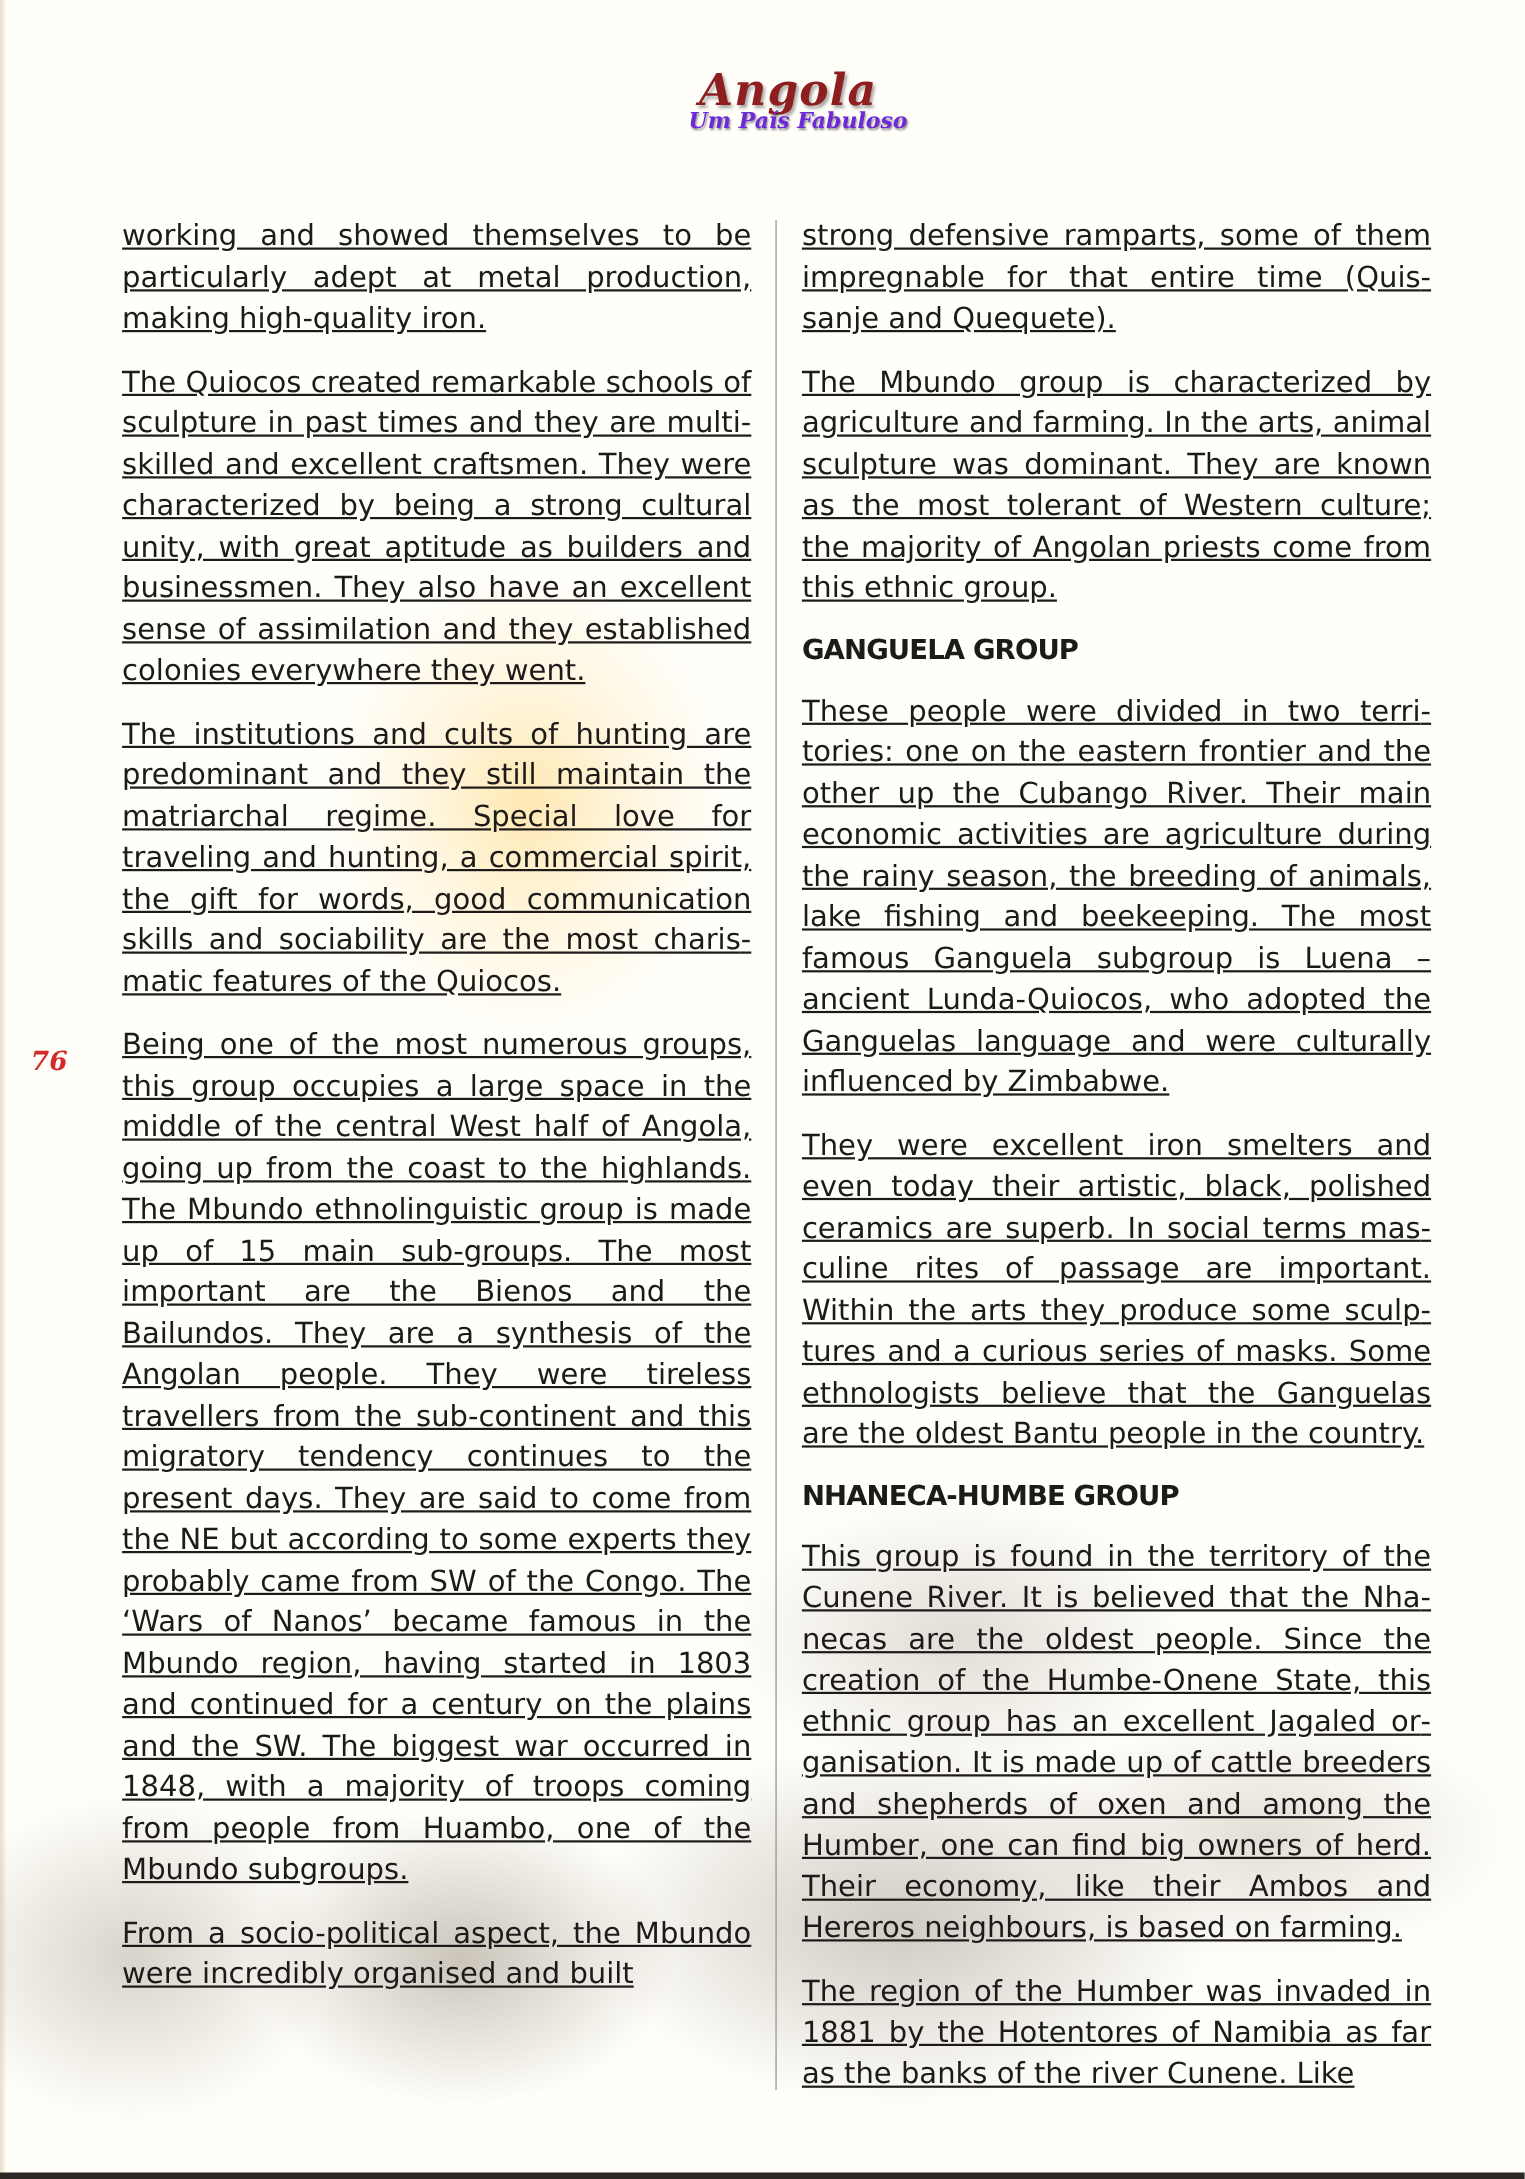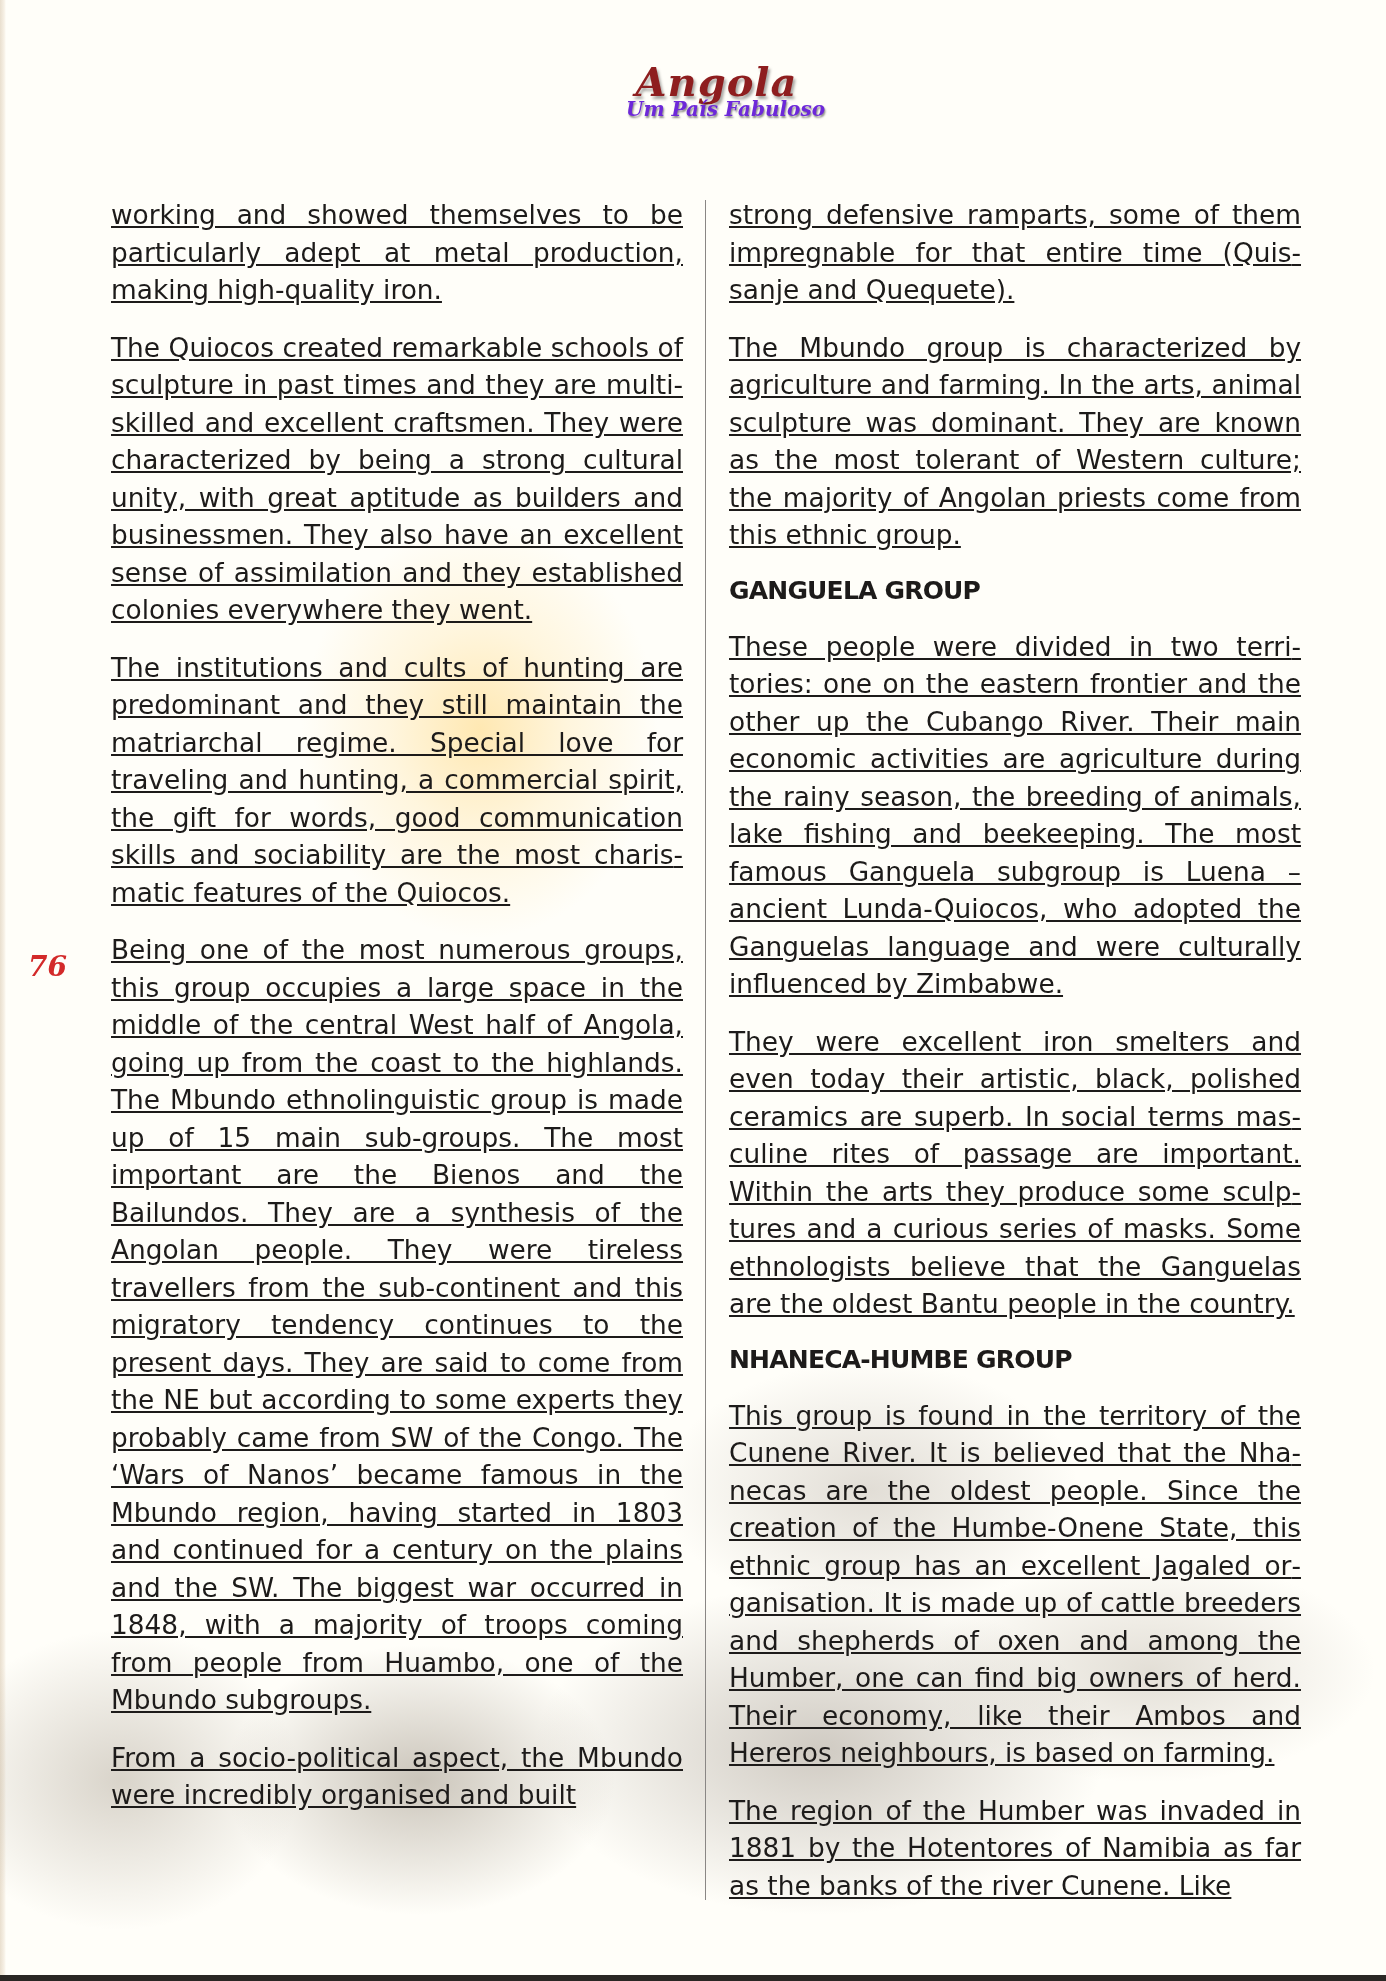--- a/index.html
+++ b/index.html
@@ -87,21 +87,21 @@
       margin-left: 18px;
     }
 
     .page-number {
       position: absolute;
       left: 28px;
       top: 950px;
       font-family: "DejaVu Serif", "Liberation Serif", serif;
       font-style: italic;
       font-weight: bold;
-      font-size: 28px;
+      font-size: 24px;
       color: #d32a2a;
     }
 
     .column-divider {
       position: absolute;
       left: 705px;
       top: 200px;
       width: 1px;
       height: 1700px;
       background: #8a8785;

